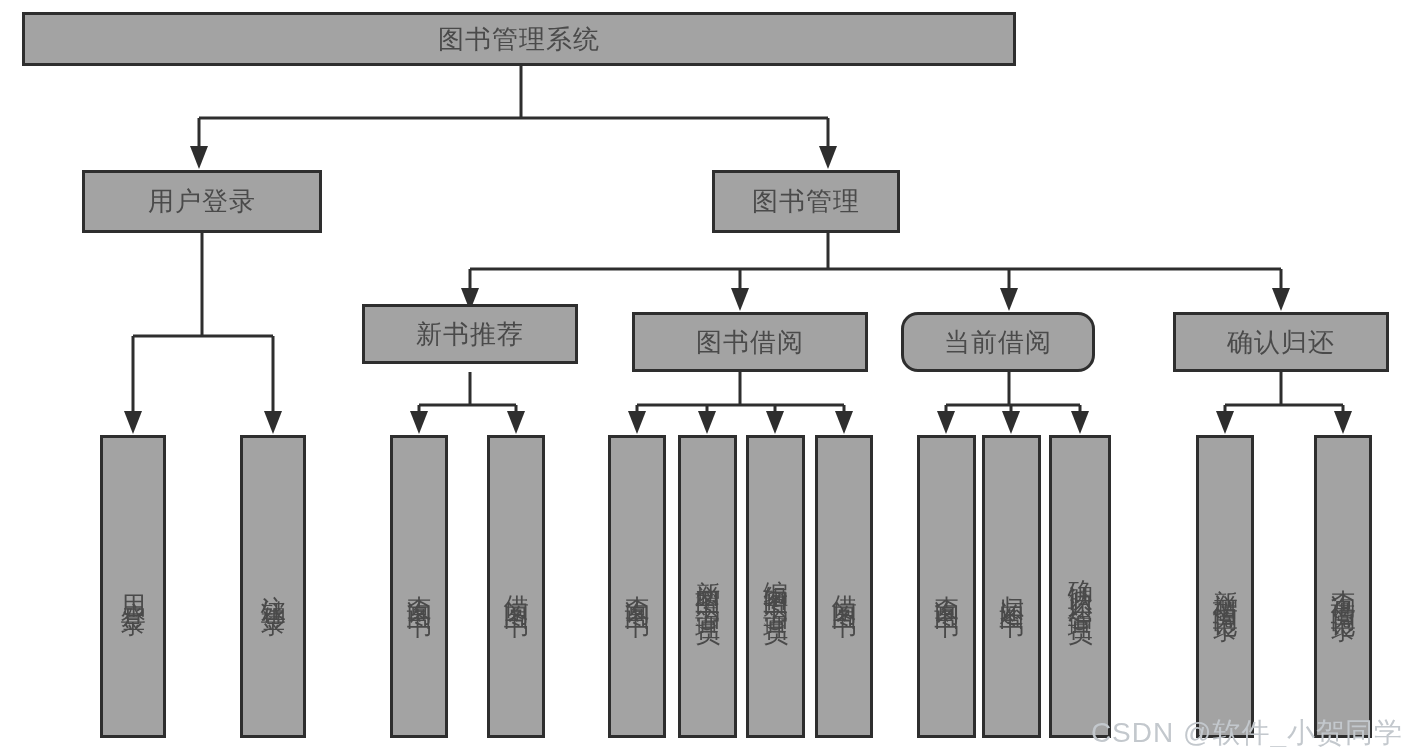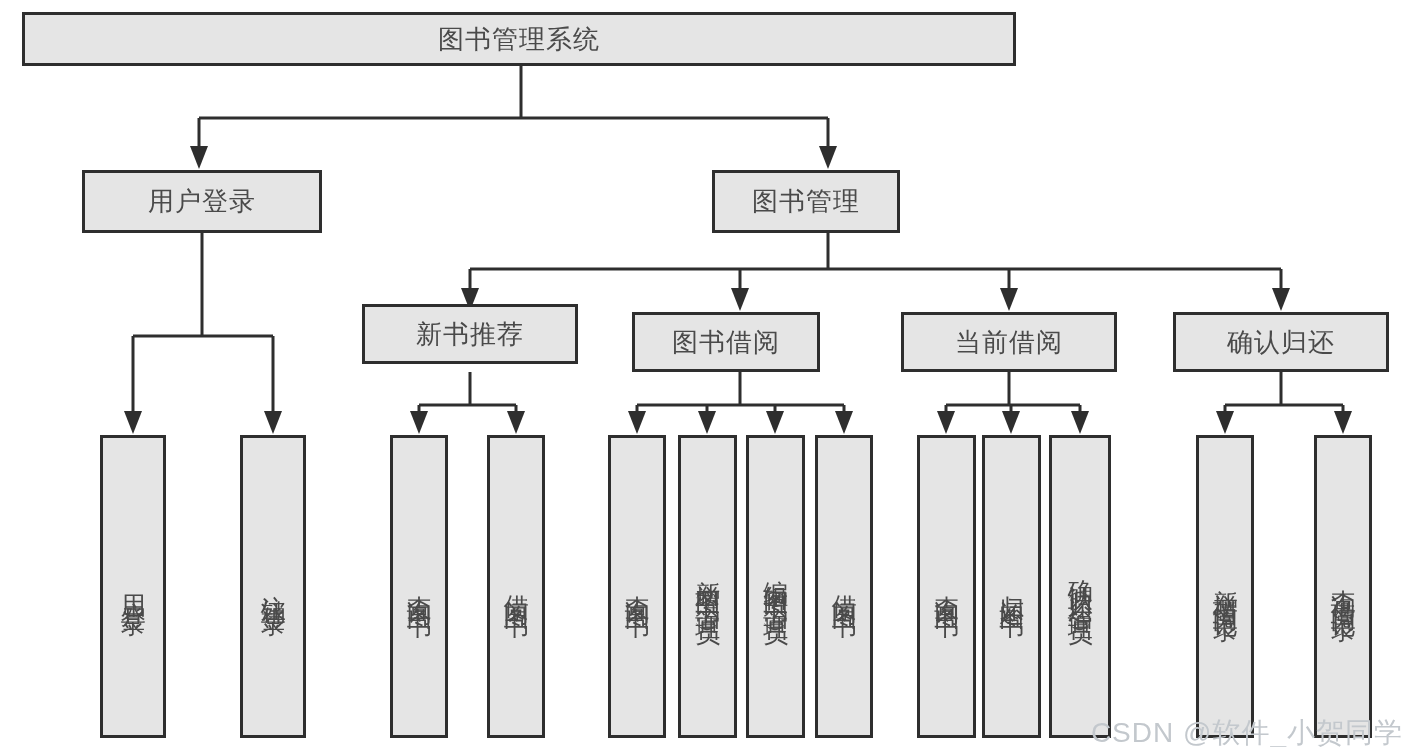--- a/index.html
+++ b/index.html
@@ -15,40 +15,40 @@
     background:var(--bg);
     overflow:hidden;
     font-family:"Liberation Sans","DejaVu Sans",sans-serif;
   }
   .connectors{position:absolute;left:0;top:0;width:1405px;height:747px;}
   .connectors path{stroke:var(--line);stroke-width:3;fill:none;}
   .connectors polygon{fill:var(--line);}
   .node{
     position:absolute;
     box-sizing:border-box;
-    background:#e5e5e5;
+    background:#a3a3a3;
     border:3px solid var(--line);
     display:flex;align-items:center;justify-content:center;
     color:var(--text);
   }
   .h-node{font-size:26px;letter-spacing:1px;white-space:nowrap;}
   .v-node .vtxt{
     writing-mode:vertical-rl;
     text-orientation:mixed;
     font-size:25px;
     letter-spacing:6px;
     line-height:1.1;
   }
   
   #node-root   {left:22px;  top:12px;  width:994px; height:54px;}
   #node-login  {left:82px;  top:170px; width:240px; height:63px;}
   #node-manage {left:712px; top:170px; width:188px; height:63px;}
   #node-l3-0   {left:362px; top:304px; width:216px; height:60px;}
-  #node-l3-1   {left:632px; top:312px; width:188px; height:60px;}
-  #node-l3-2   {left:901px; top:312px; width:216px; height:60px;}
+  #node-l3-1   {left:632px; top:312px; width:236px; height:60px;}
+  #node-l3-2   {left:901px; top:312px; width:194px; height:60px;border-radius:17px;}
   #node-l3-3   {left:1173px;top:312px; width:216px; height:60px;}
   
   .v-node{top:435px;height:303px;}
   #leaf-login-0    {left:100px; width:66px;}
   #leaf-login-1    {left:240px; width:66px;}
   #leaf-rec-0      {left:390px; width:58px;}
   #leaf-rec-1      {left:487px; width:58px;}
   #leaf-borrow-0   {left:608px; width:58px;}
   #leaf-borrow-1   {left:678px; width:59px;}
   #leaf-borrow-2   {left:746px; width:59px;}

